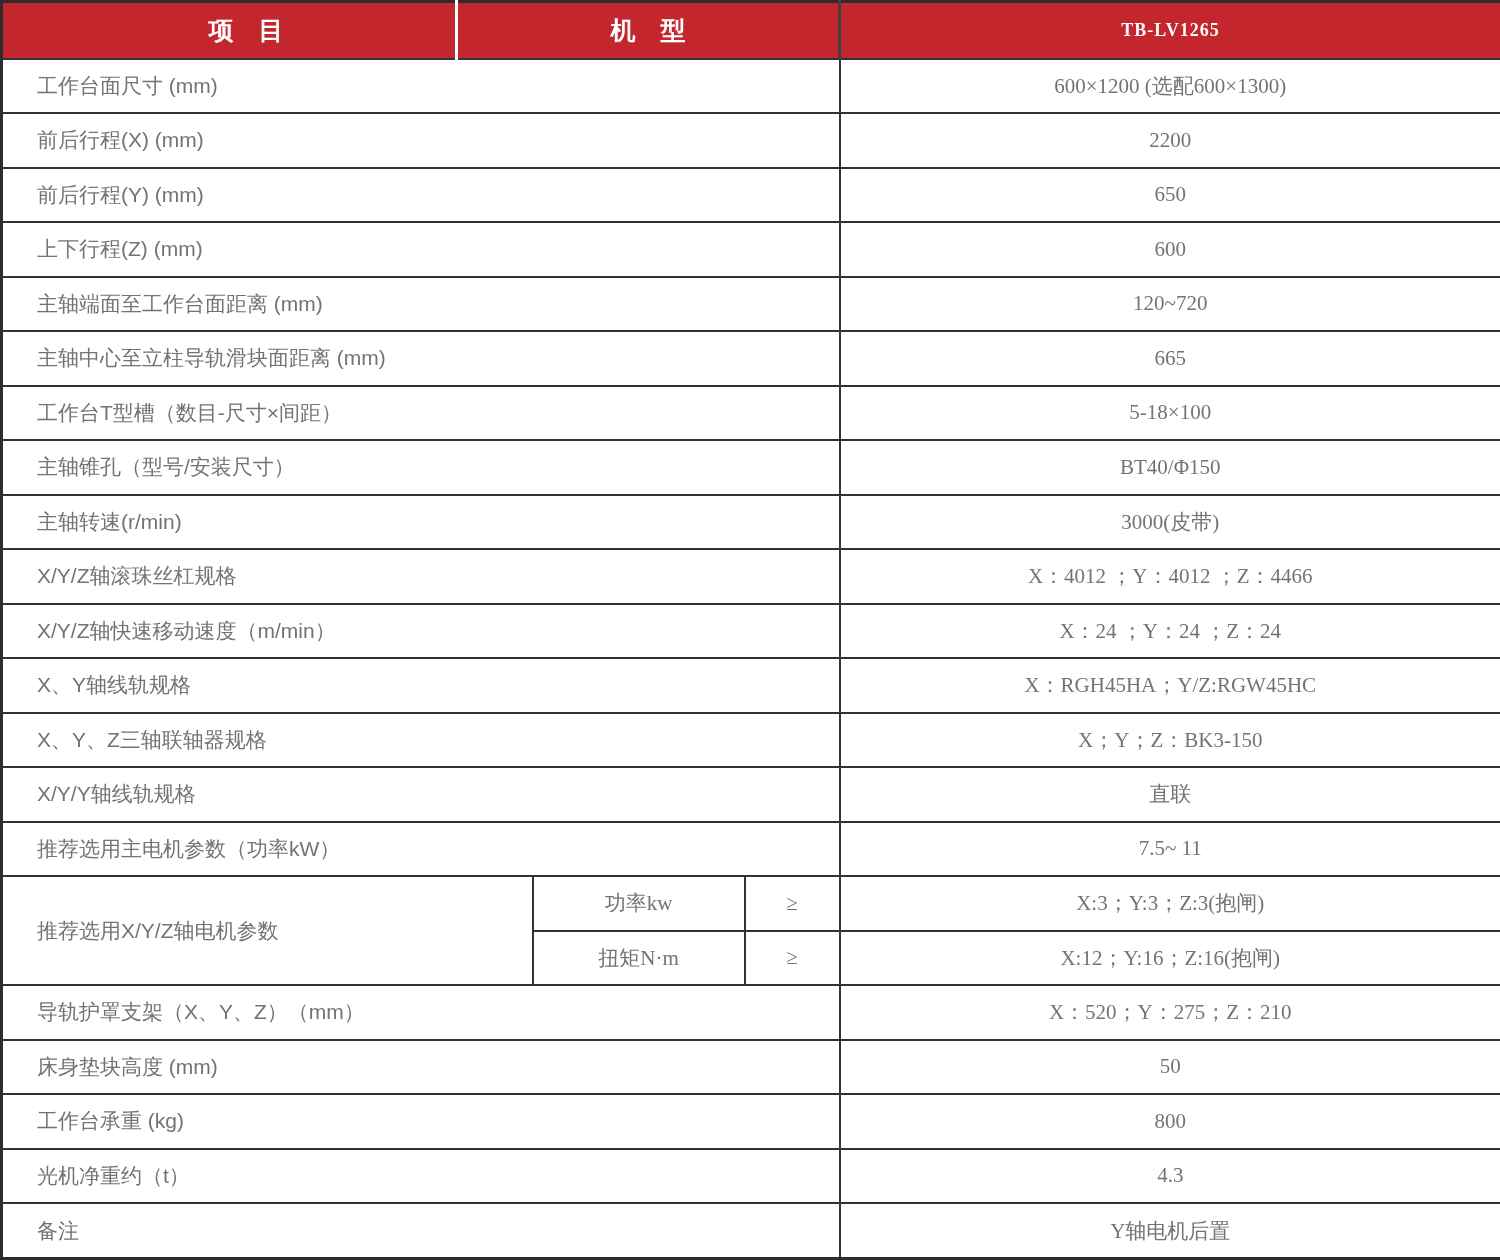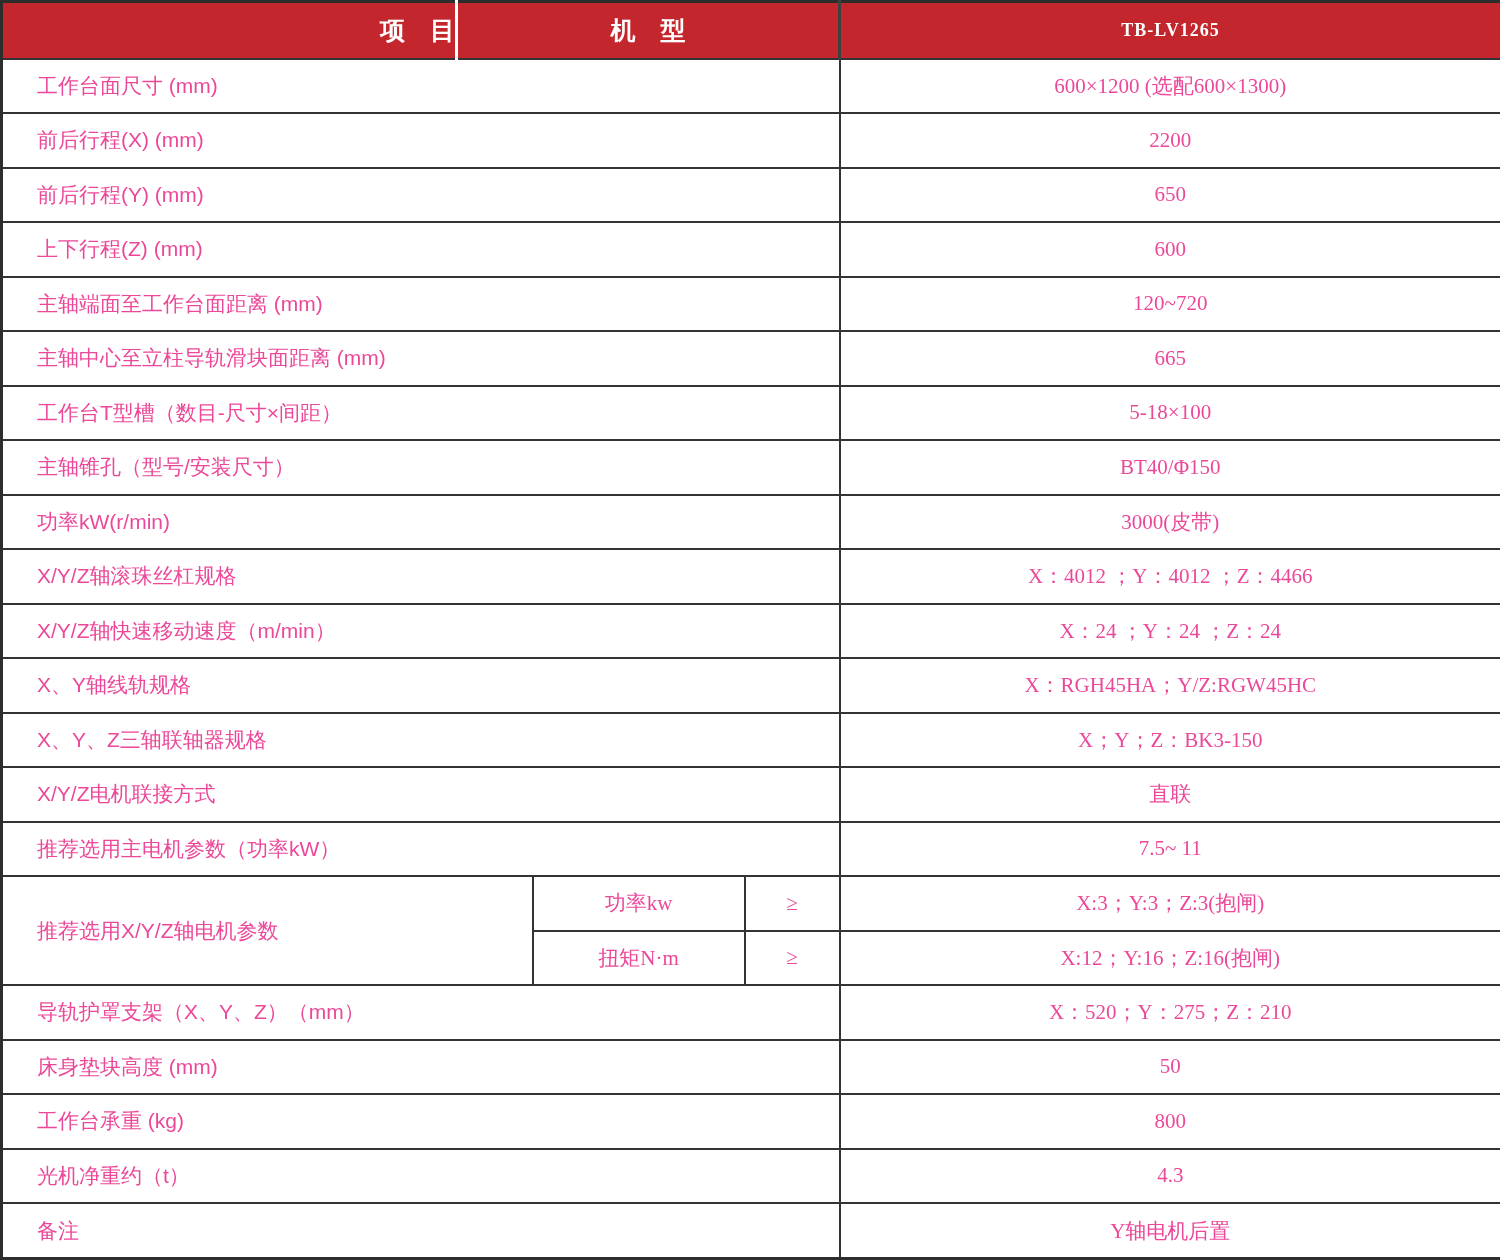--- a/index.html
+++ b/index.html
@@ -18,40 +18,40 @@
     border: 3px solid #2d2d2d;
   }
   col.c1 { width: 455px; }
   col.c2 { width: 76px; }
   col.c3 { width: 212px; }
   col.c4 { width: 95px; }
   col.c5 { width: 662px; }
 
   td, th {
     border: 2px solid #333333;
-    color: #ec4899;
+    color: #737373;
     font-size: 21px;
     font-weight: normal;
     padding: 0;
     vertical-align: middle;
     overflow: hidden;
     white-space: nowrap;
   }
   thead tr { height: 57px; }
 
   th.hdr {
     background: #c4262d;
     color: #ffffff;
     font-weight: bold;
     font-size: 25px;
     border-top: 3px solid #2d2d2d;
     border-bottom: 2px solid #333333;
   }
   th.hdr-item {
-    text-align: right;
+    text-align: center;
     padding-left: 34px;
     border-left: 3px solid #2d2d2d;
     border-right: 3px solid #ffffff;
   }
   th.hdr-model-col {
     border-right: 3px solid #404040;
   }
   th.hdr-model-name {
     text-align: center;
     font-family: "Liberation Serif", "DejaVu Serif", serif;
@@ -114,41 +114,41 @@
     </tr>
     <tr>
       <td class="label" colspan="4">工作台T型槽（数目-尺寸×间距）</td>
       <td class="value">5-18×100</td>
     </tr>
     <tr>
       <td class="label" colspan="4">主轴锥孔（型号/安装尺寸）</td>
       <td class="value">BT40/Φ150</td>
     </tr>
     <tr>
-      <td class="label" colspan="4">功率kW(r/min)</td>
+      <td class="label" colspan="4">主轴转速(r/min)</td>
       <td class="value">3000(皮带)</td>
     </tr>
     <tr>
       <td class="label" colspan="4">X/Y/Z轴滚珠丝杠规格</td>
       <td class="value">X：4012 ；Y：4012 ；Z：4466</td>
     </tr>
     <tr>
       <td class="label" colspan="4">X/Y/Z轴快速移动速度（m/min）</td>
       <td class="value">X：24 ；Y：24 ；Z：24</td>
     </tr>
     <tr>
       <td class="label" colspan="4">X、Y轴线轨规格</td>
       <td class="value">X：RGH45HA；Y/Z:RGW45HC</td>
     </tr>
     <tr>
       <td class="label" colspan="4">X、Y、Z三轴联轴器规格</td>
       <td class="value">X；Y；Z：BK3-150</td>
     </tr>
     <tr>
-      <td class="label" colspan="4">X/Y/Z电机联接方式</td>
+      <td class="label" colspan="4">X/Y/Y轴线轨规格</td>
       <td class="value">直联</td>
     </tr>
     <tr>
       <td class="label" colspan="4">推荐选用主电机参数（功率kW）</td>
       <td class="value">7.5~ 11</td>
     </tr>
     <tr>
       <td class="label" colspan="2" rowspan="2">推荐选用X/Y/Z轴电机参数</td>
       <td class="sub">功率kw</td>
       <td class="sub">≥</td>

